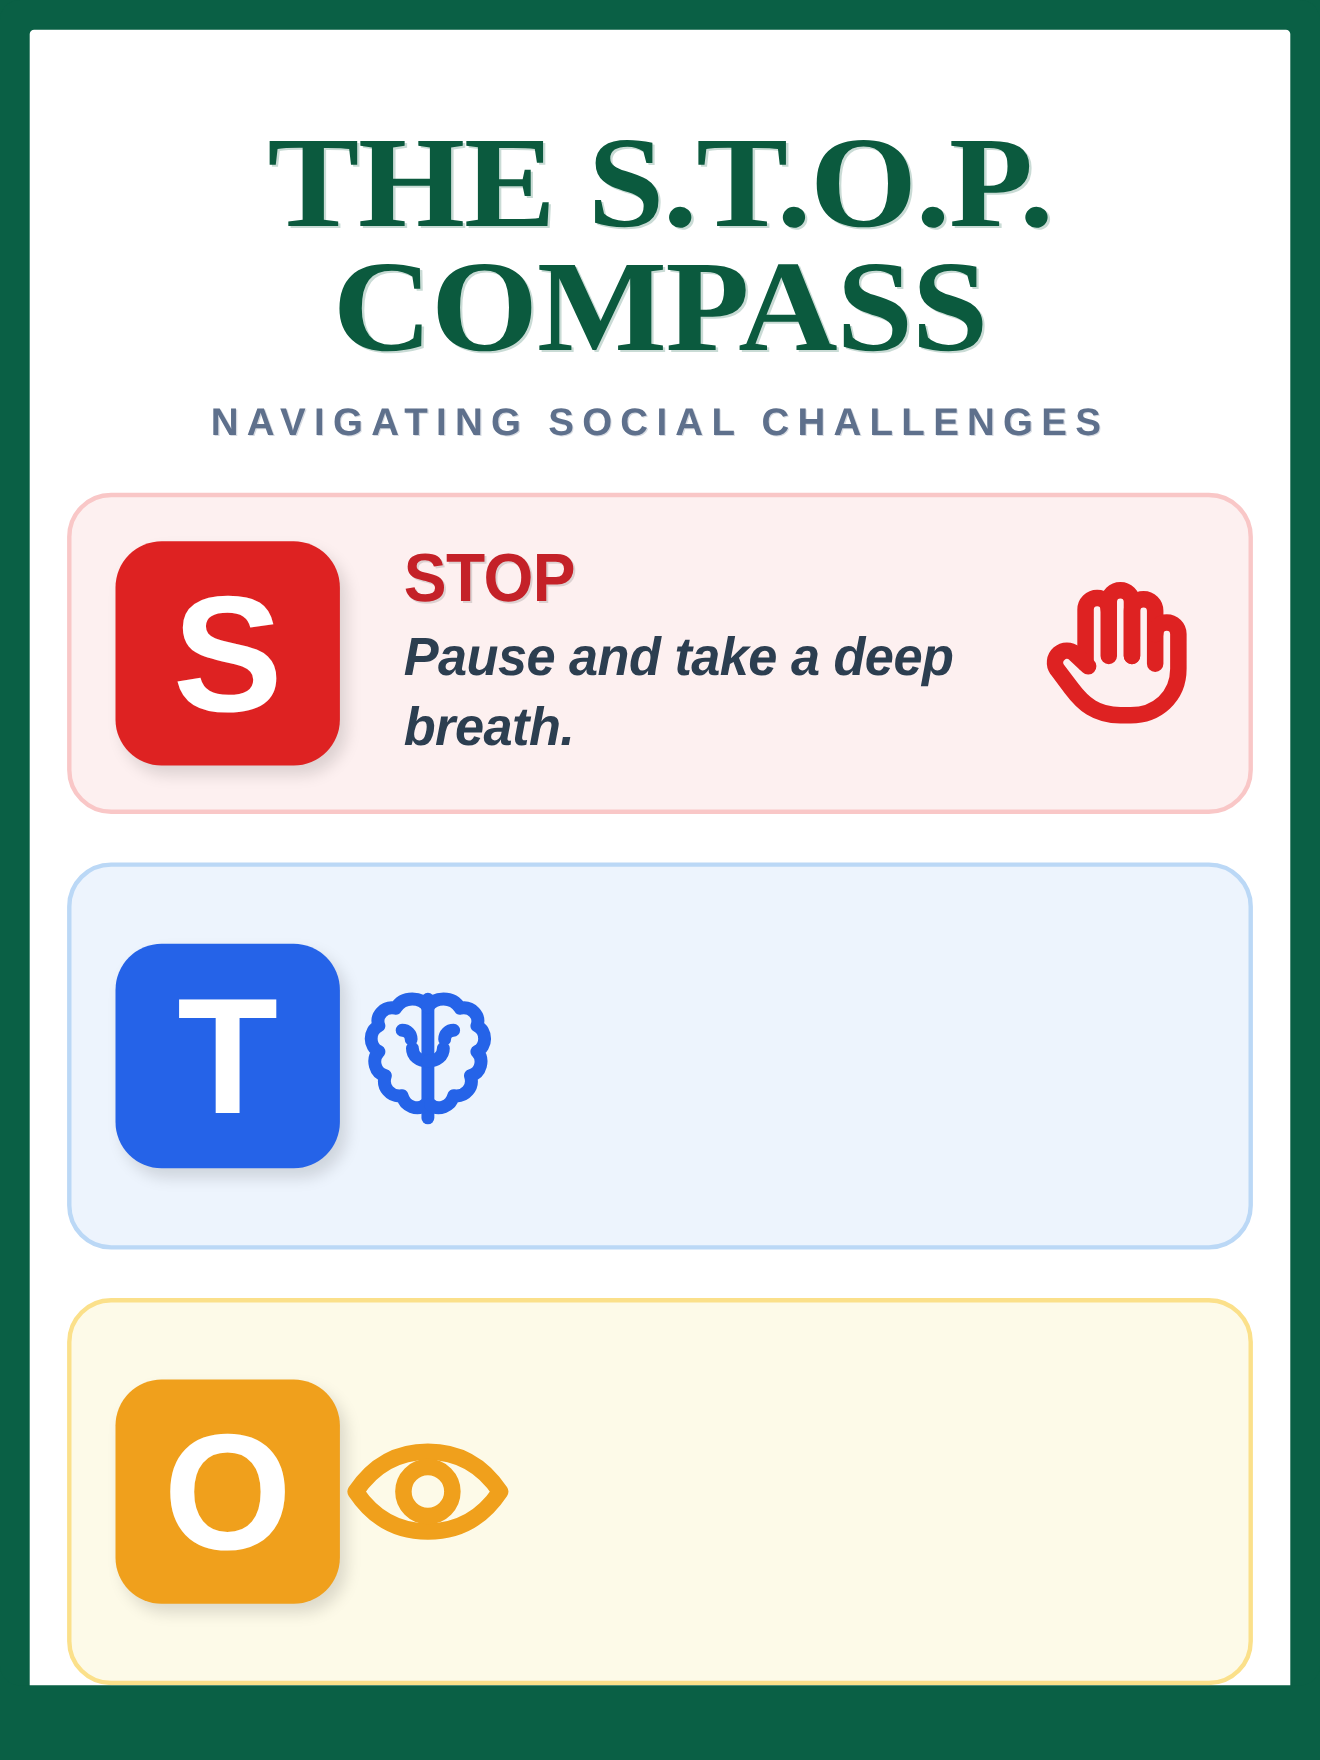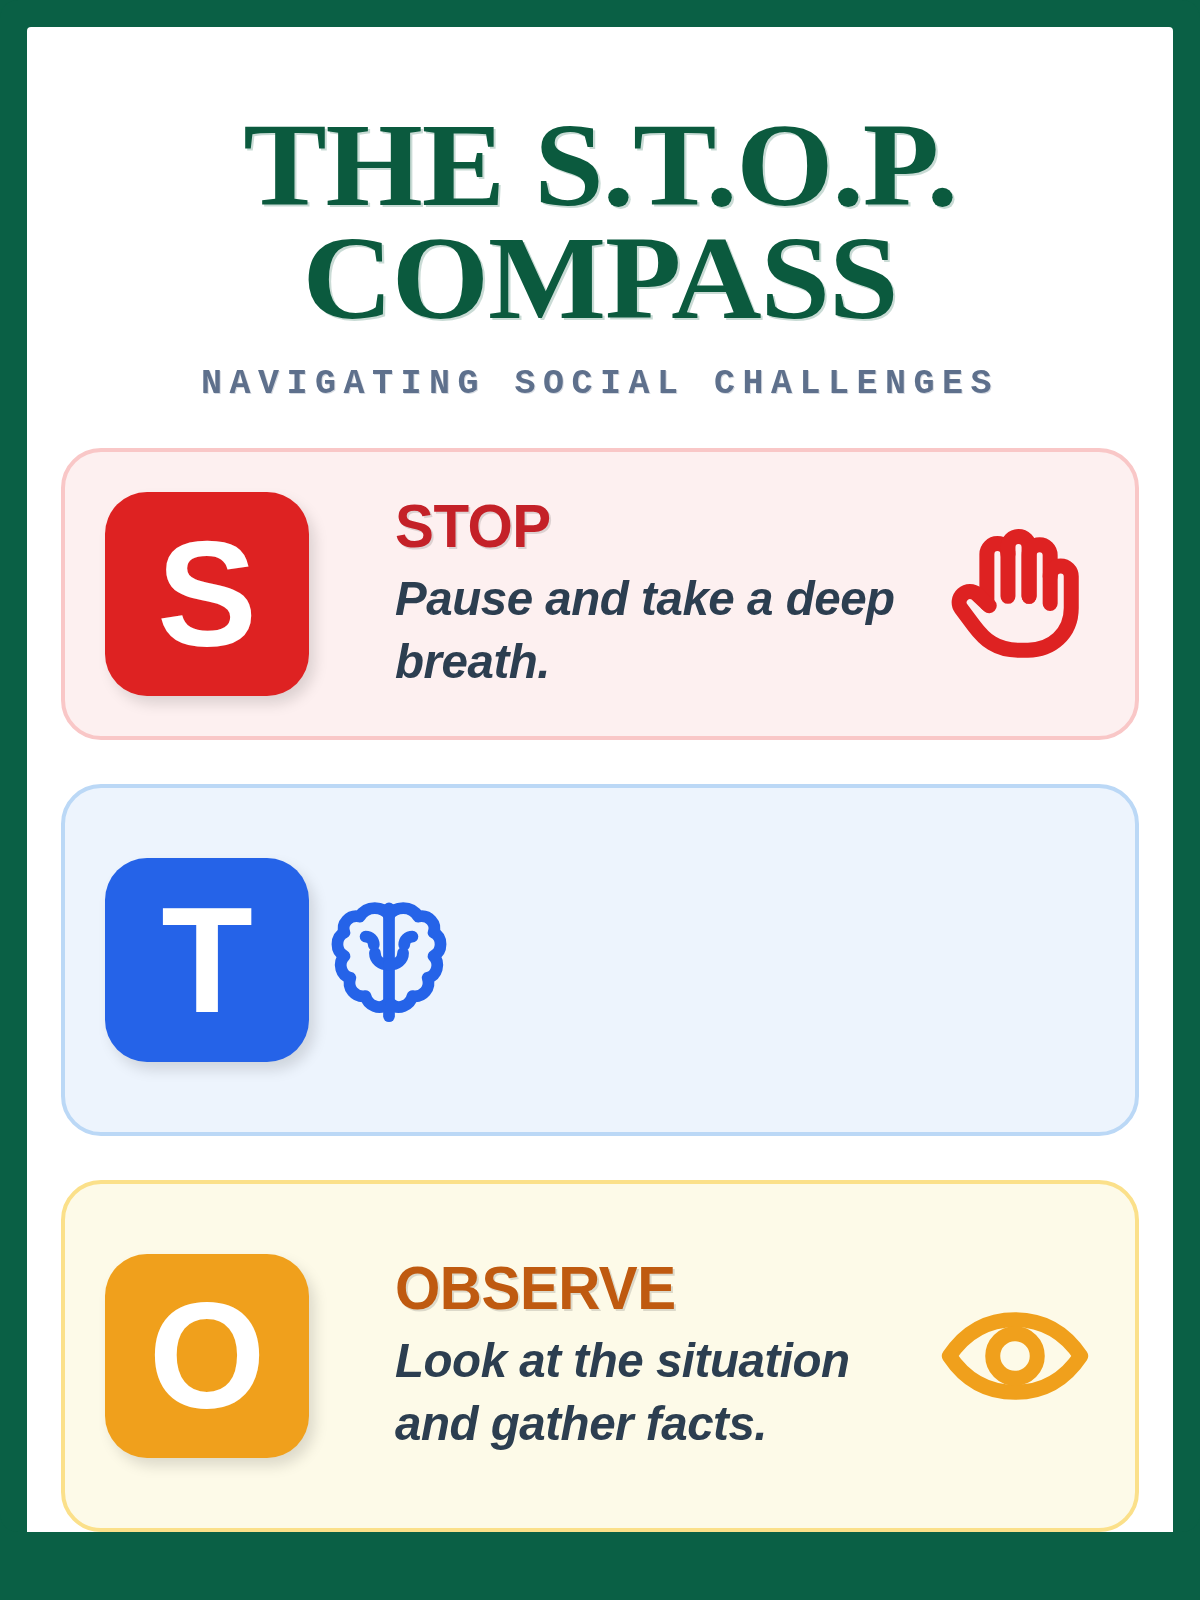--- a/index.html
+++ b/index.html
@@ -47,21 +47,21 @@
     font-size: 118px;
     line-height: 0.96;
     letter-spacing: -1px;
     margin: 0 auto;
     max-width: 760px;
     text-shadow: 2px 2px 0 rgba(11,90,62,0.22);
     transform: scaleX(1.06);
   }
   .subtitle {
     margin-top: 28px;
-    font-family: Liberation Mono, monospace;
+    font-family: Liberation Sans, sans-serif;
     font-weight: bold;
     font-size: 35px;
     letter-spacing: 7.5px;
     color: #5E708C;
     text-shadow: 1px 1px 0 rgba(94,112,140,0.25);
   }
 
   
   .cards {
     margin-top: 44px;
@@ -97,24 +97,23 @@
     line-height: 1;
     font-family: "Liberation Sans", sans-serif;
     box-shadow: 6px 8px 14px rgba(0,0,0,0.13);
   }
   .badge.stop    { background: #DE2222; }
   .badge.think   { background: #2563E8; }
   .badge.observe { background: #F0A01C; }
 
   .card-text {
     flex: 1 1 auto;
-    padding-left: 40px;
+    padding-left: 58px;
     padding-right: 10px;
     min-width: 0;
-    margin-left: 46px;
   }
   .card-heading {
     font-family: "Liberation Sans", sans-serif;
     font-weight: bold;
     font-size: 62px;
     line-height: 1.02;
     letter-spacing: -0.5px;
     transform: scaleX(0.94);
     transform-origin: left center;
     text-shadow: 2px 2px 0 rgba(0,0,0,0.13);
@@ -188,24 +187,20 @@
             <path d="M32 34c-3.5 0-6-2-6-5"></path>
             <path d="M32 34c3.5 0 6-2 6-5"></path>
             <path d="M22 22c2 0 3.5 1.5 3.5 3.5"></path>
             <path d="M42 22c-2 0-3.5 1.5-3.5 3.5"></path>
           </svg>
         </div>
       </div>
 
       <div class="card observe">
         <div class="badge observe">O</div>
-        <div class="card-text">
-          <div class="card-heading observe">OBSERVE</div>
-          <div class="card-desc">Look at the situation and gather facts.</div>
-        </div>
         <div class="card-icon">
           <svg width="150" height="150" viewBox="0 0 64 64" fill="none" stroke="#F0A01C" stroke-width="6.4" stroke-linecap="round" stroke-linejoin="round">
             <path d="M4 32c7-10.5 16.5-15.5 28-15.5S53 21.5 60 32c-7 10.5-16.5 15.5-28 15.5S11 42.5 4 32z"></path>
             <circle cx="32" cy="32" r="9.5"></circle>
           </svg>
         </div>
       </div>
 
     </div>
   </div>

